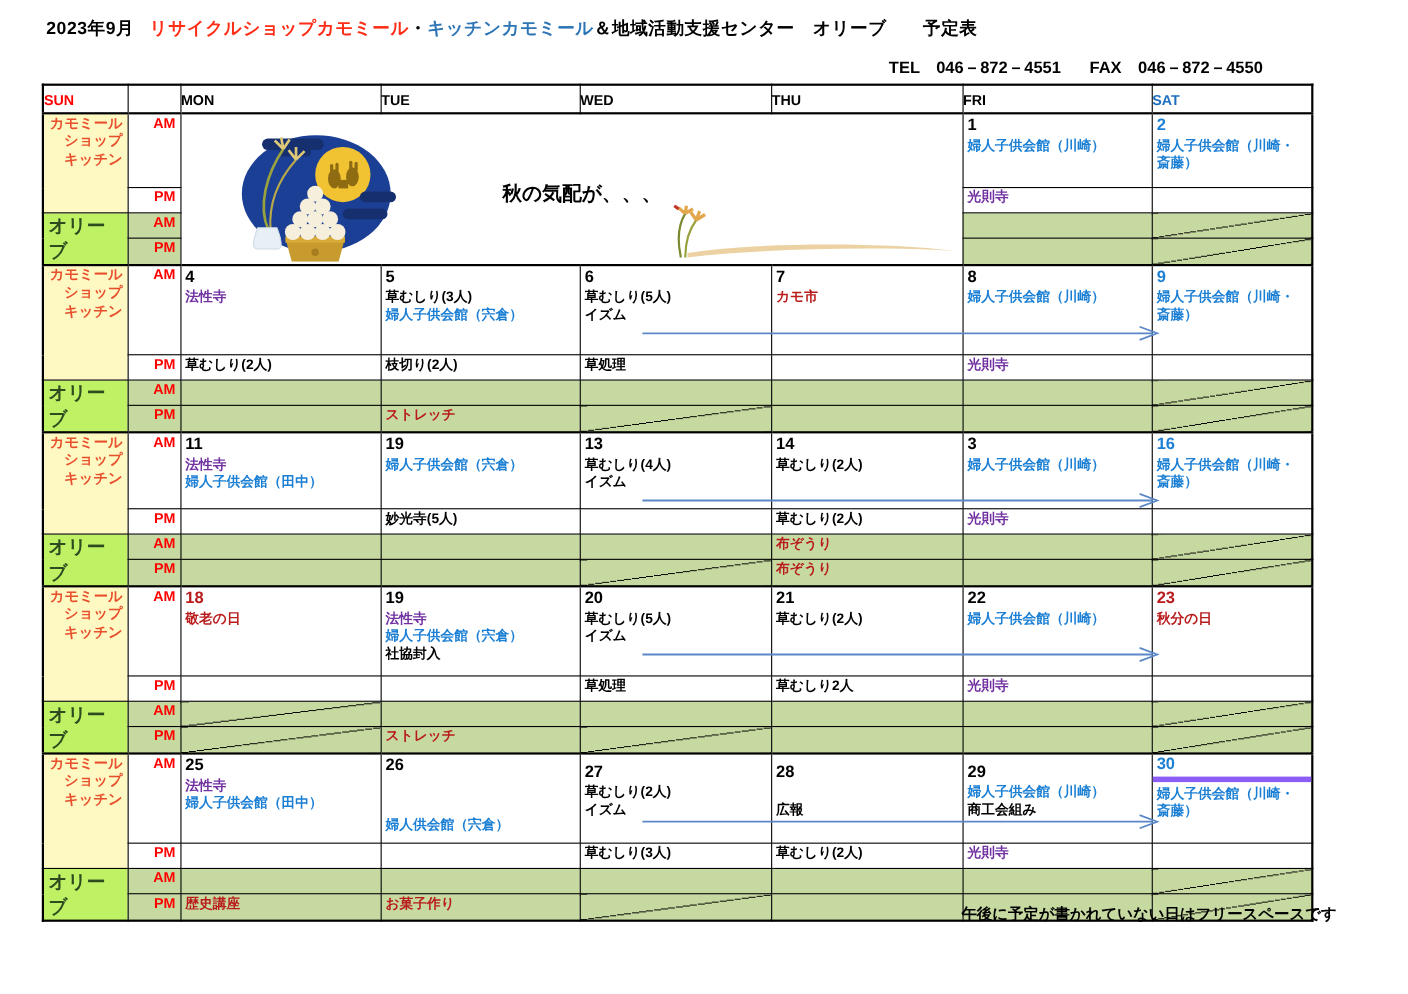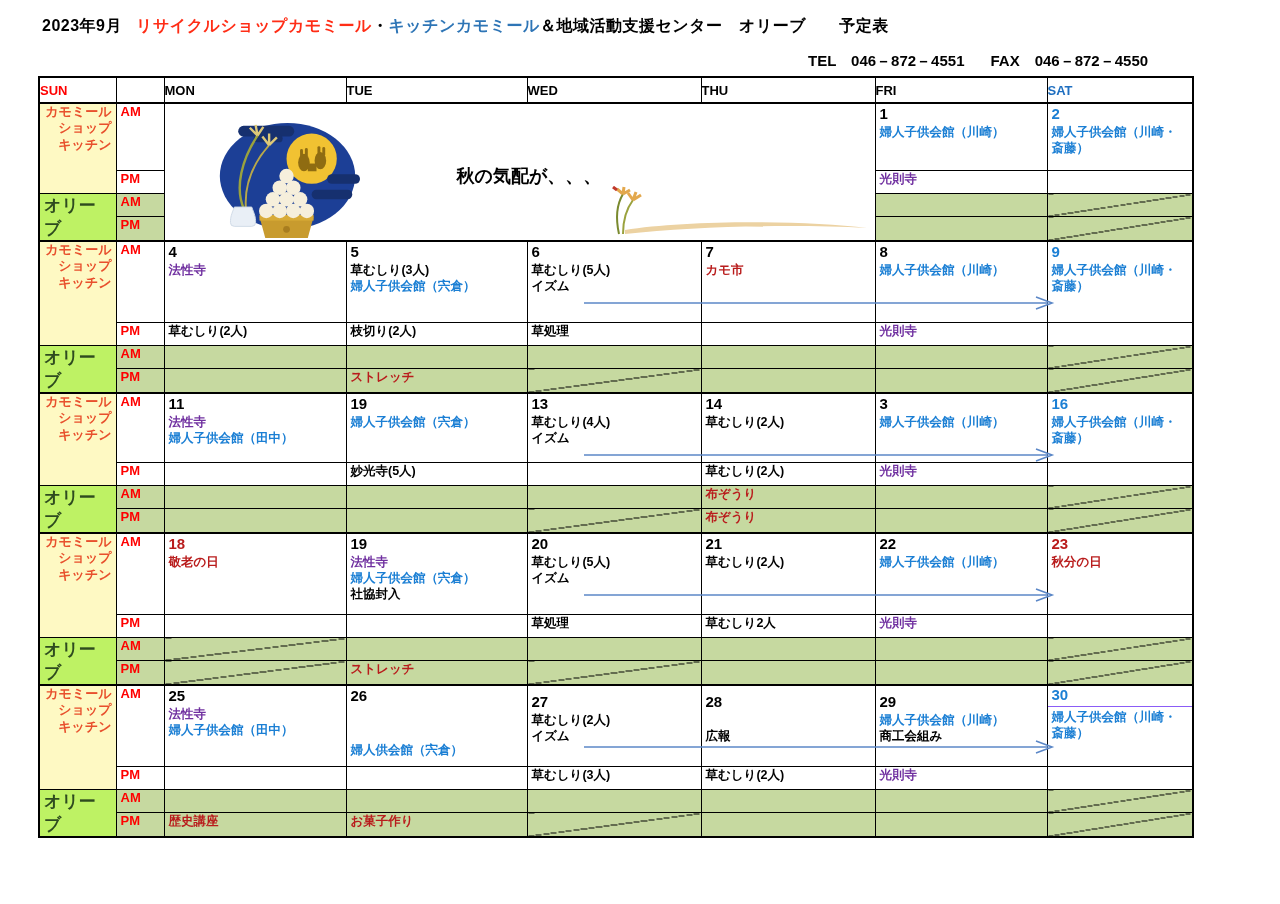--- a/index.html
+++ b/index.html
@@ -14,28 +14,28 @@
   table.cal{position:absolute;left:38px;top:76px;border-collapse:collapse;table-layout:fixed;border:2px solid #000;}
   .cal th,.cal td{border:1px solid #000;padding:0 4px;vertical-align:top;font-weight:bold;}
   .cal th{height:24px;font-size:13px;text-align:left;vertical-align:middle;padding:0;}
   .th-sun{color:#ff0000;}
   .th-sat{color:#1f6fc0;}
   tr.wt td{border-top:2px solid #000;}
   tr.h66>td{height:66px;} tr.h80>td{height:80px;} tr.h68>td{height:68px;}
   tr.h22>td{height:22px;} tr.h21>td{height:21px;}
   .lk{color:#e8502d;font-size:13px;line-height:1.25;white-space:pre-line;vertical-align:middle;background:#fef9c3;text-align:right;}
   .lo{background:#bef264;color:#2e4b1f;font-size:17px;vertical-align:middle;margin-left:25px;}
-  .lap{color:#ff0000;font-size:13px;text-align:left;vertical-align:middle;}
+  .lap{color:#ff0000;font-size:13px;text-align:right;vertical-align:middle;}
   .og{background:#c6d9a0;}
   .x{background-image:linear-gradient(to bottom right,transparent 49.1%,#000 49.1%,#000 50.9%,transparent 50.9%);}
   .d{position:relative;}
   .date{font-size:15px;line-height:1.25;padding-top:1px;}
   .c-blue{color:#1b7fd4;} .c-purple{color:#7030a0;} .c-red{color:#b91c1c;}
   .ev{font-size:12.5px;line-height:1.3;}
-  .date-sep{border-bottom:1px solid #8b5cf6;margin:0 -4px 2px -4px;padding:0 4px 1px 4px;}
+  .date-sep{border-bottom:5px solid #8b5cf6;margin:0 -4px 2px -4px;padding:0 4px 1px 4px;}
   .arrow{position:absolute;left:56px;top:54px;z-index:6;pointer-events:none;overflow:visible;}
   .ill-cell{position:relative;padding:0;}
   .caption{position:absolute;left:292px;top:60px;font-size:18px;white-space:nowrap;}
   .tsukimi{position:absolute;left:50px;top:16px;}
   .susuki{position:absolute;left:430px;top:82px;}
   .footer-note{position:absolute;left:874px;top:822px;font-size:14px;white-space:nowrap;}
 </style>
 </head>
 <body>
 
@@ -444,14 +444,15 @@
             <div class="ev c-red">お菓子作り</div>
           </td>
       <td class="og x"></td>
       <td class="og"></td>
       <td class="og"></td>
       <td class="og x"></td>
     </tr>
   </tbody>
     </table>
 
+  <div class="footer-note">午後に予定が書かれていない日はフリースペースです</div>
 
 </div>
 
 </body></html>

